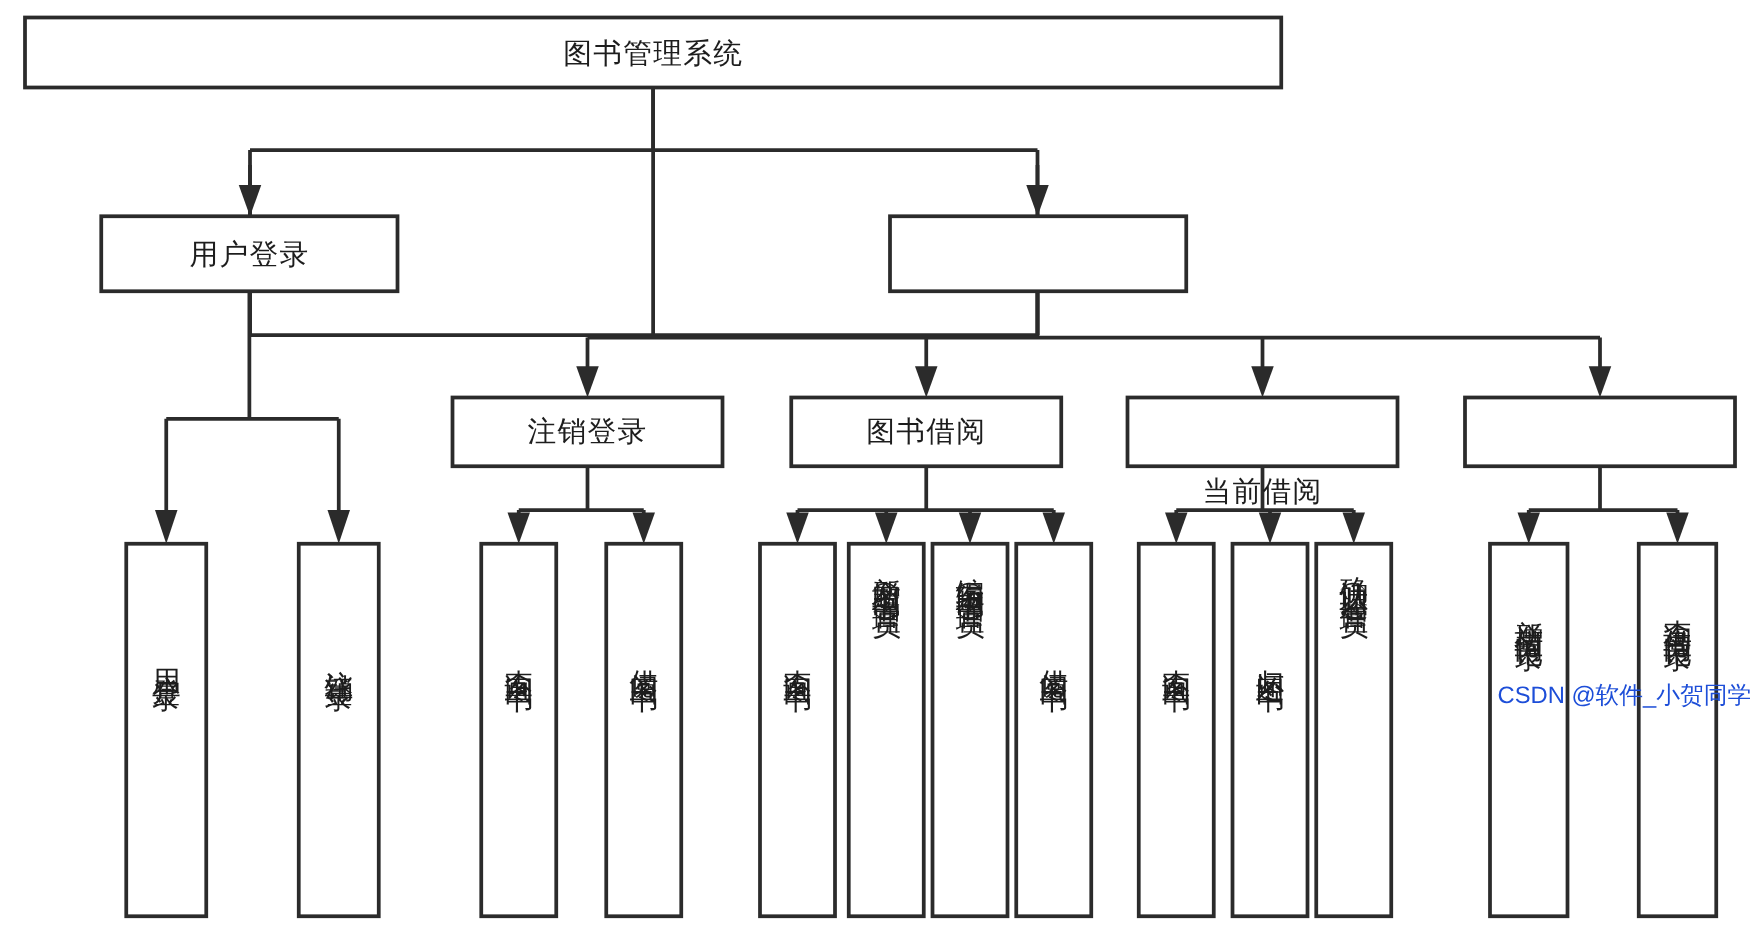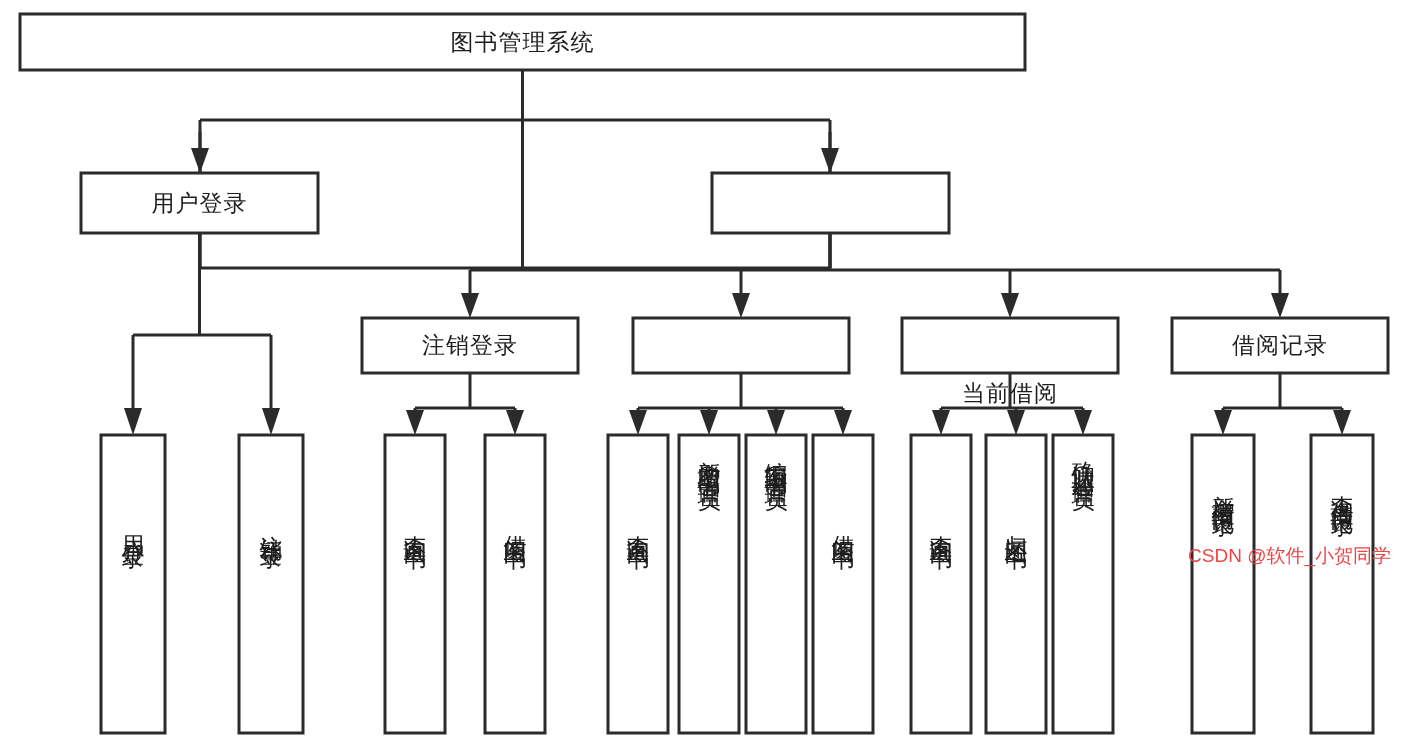--- a/index.html
+++ b/index.html
@@ -66,25 +66,25 @@
   }
   .hlabel-text {
     font-family: "Liberation Sans", "DejaVu Sans", sans-serif;
     font-size: 23px;
     color: #1d1d1d;
     letter-spacing: 1px;
     white-space: nowrap;
   }
   #watermark {
     position: absolute;
-    right: 14px;
+    right: 4px;
     bottom: 6px;
     font-family: "Liberation Sans", "DejaVu Sans", sans-serif;
     font-size: 19px;
-    color: #ef4444;
+    color: #1d4ed8;
     white-space: nowrap;
     pointer-events: none;
   }
 </style>
 </head>
 <body>
 
 <div id="diagram-root">
 
   <svg class="diagram" viewBox="0 0 1405 747" xmlns="http://www.w3.org/2000/svg">
@@ -192,28 +192,28 @@
 
   <div class="hlabel-wrap" style="left:81px; top:173px; width:237px; height:60px;">
     <span class="hlabel-text">用户登录</span>
   </div>
 
 
   <div class="hlabel-wrap" style="left:362px; top:318px; width:216px; height:55px;">
     <span class="hlabel-text">注销登录</span>
   </div>
 
+  <div class="hlabel-wrap" style="left:633px; top:318px; width:216px; height:55px;">
+    <span class="hlabel-text">图书借阅</span>
+  </div>
 
   <div class="hlabel-wrap" style="left:902px; top:318px; width:216px; height:55px;margin-top:48px;">
     <span class="hlabel-text">当前借阅</span>
   </div>
 
-  <div class="hlabel-wrap" style="left:1172px; top:318px; width:216px; height:55px;">
-    <span class="hlabel-text">借阅记录</span>
-  </div>
 
   <div class="vlabel-wrap" style="left:101px; top:435px; width:64px; height:298px; padding-top:82px;">
     <span class="vlabel-text">用户登录</span>
   </div>
 
   <div class="vlabel-wrap" style="left:239px; top:435px; width:64px; height:298px; padding-top:82px;">
     <span class="vlabel-text">注销登录</span>
   </div>
 
   <div class="vlabel-wrap" style="left:385px; top:435px; width:60px; height:298px; padding-top:82px;">

